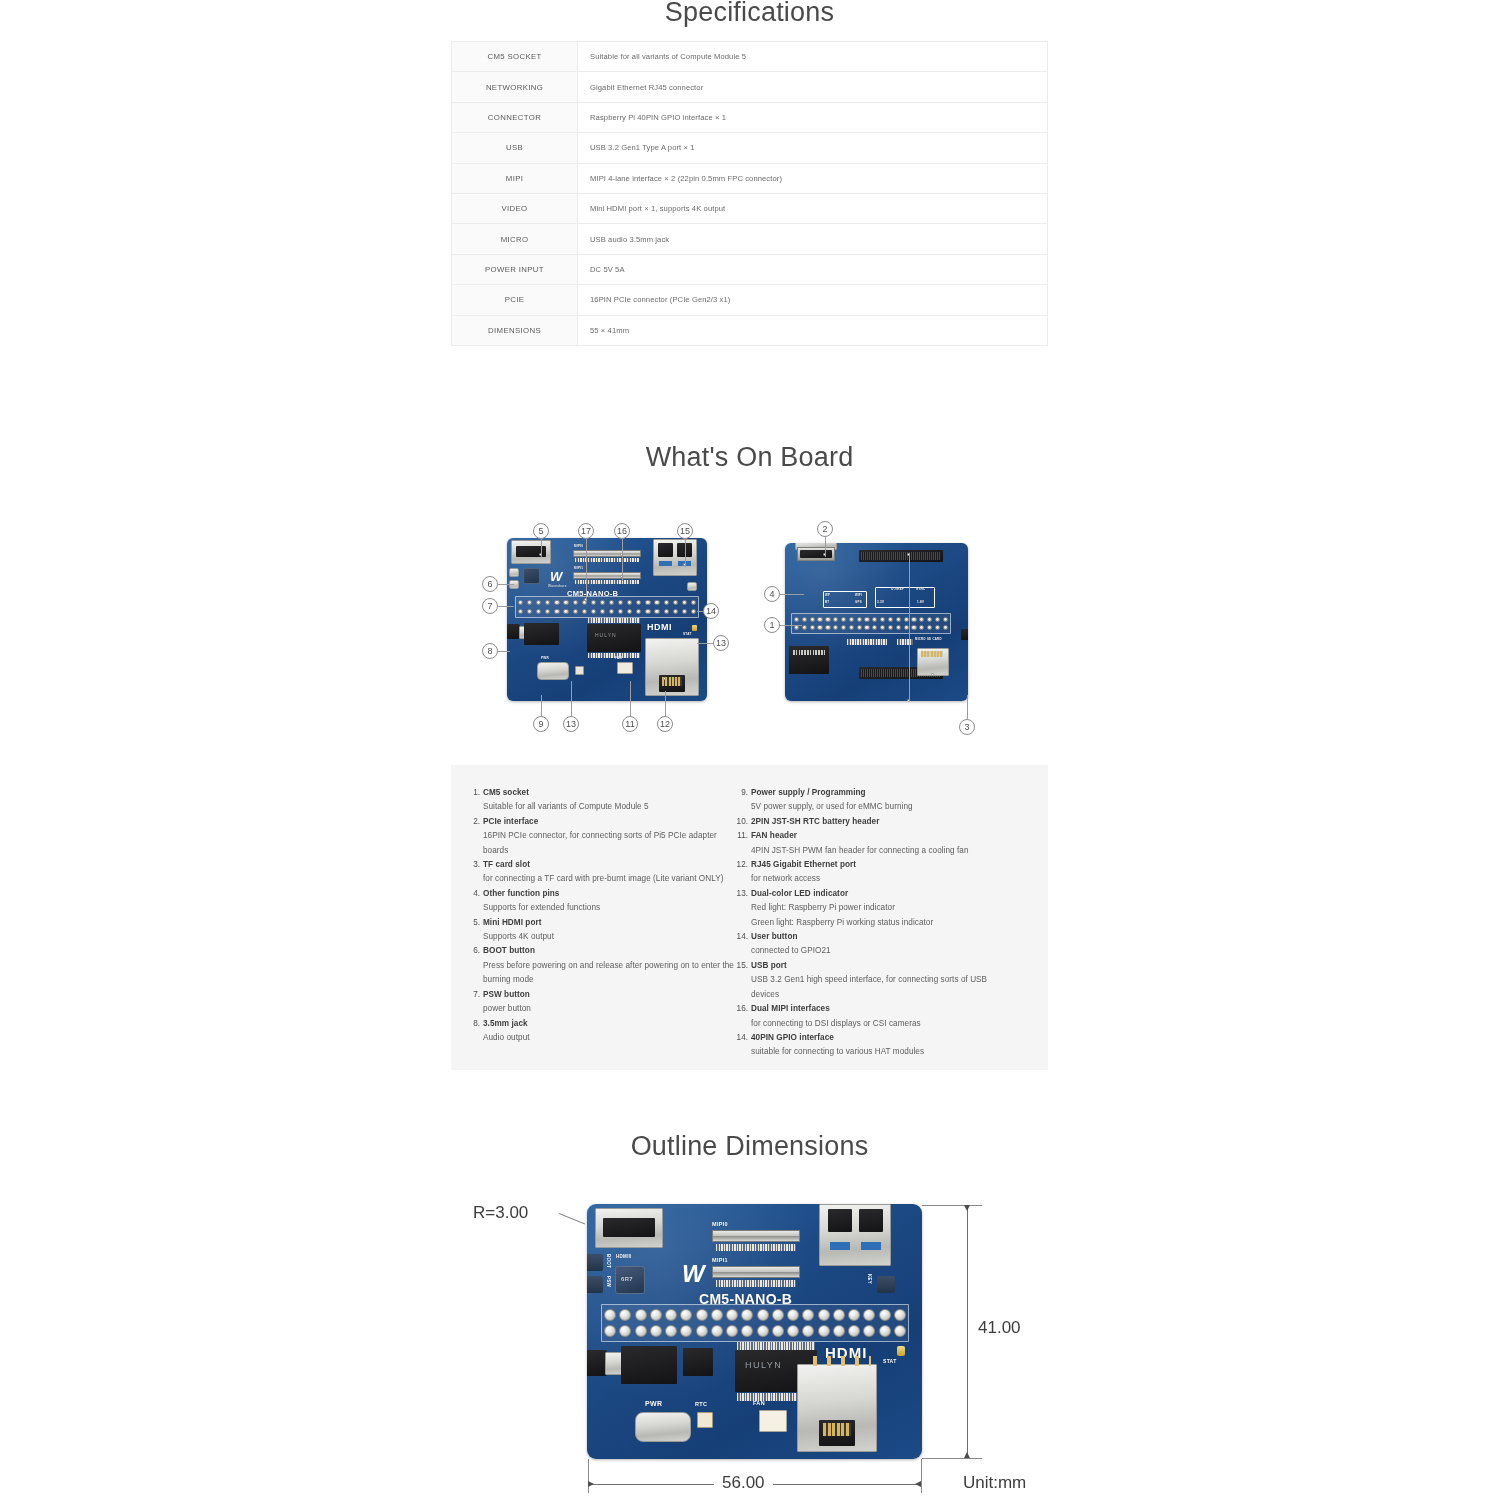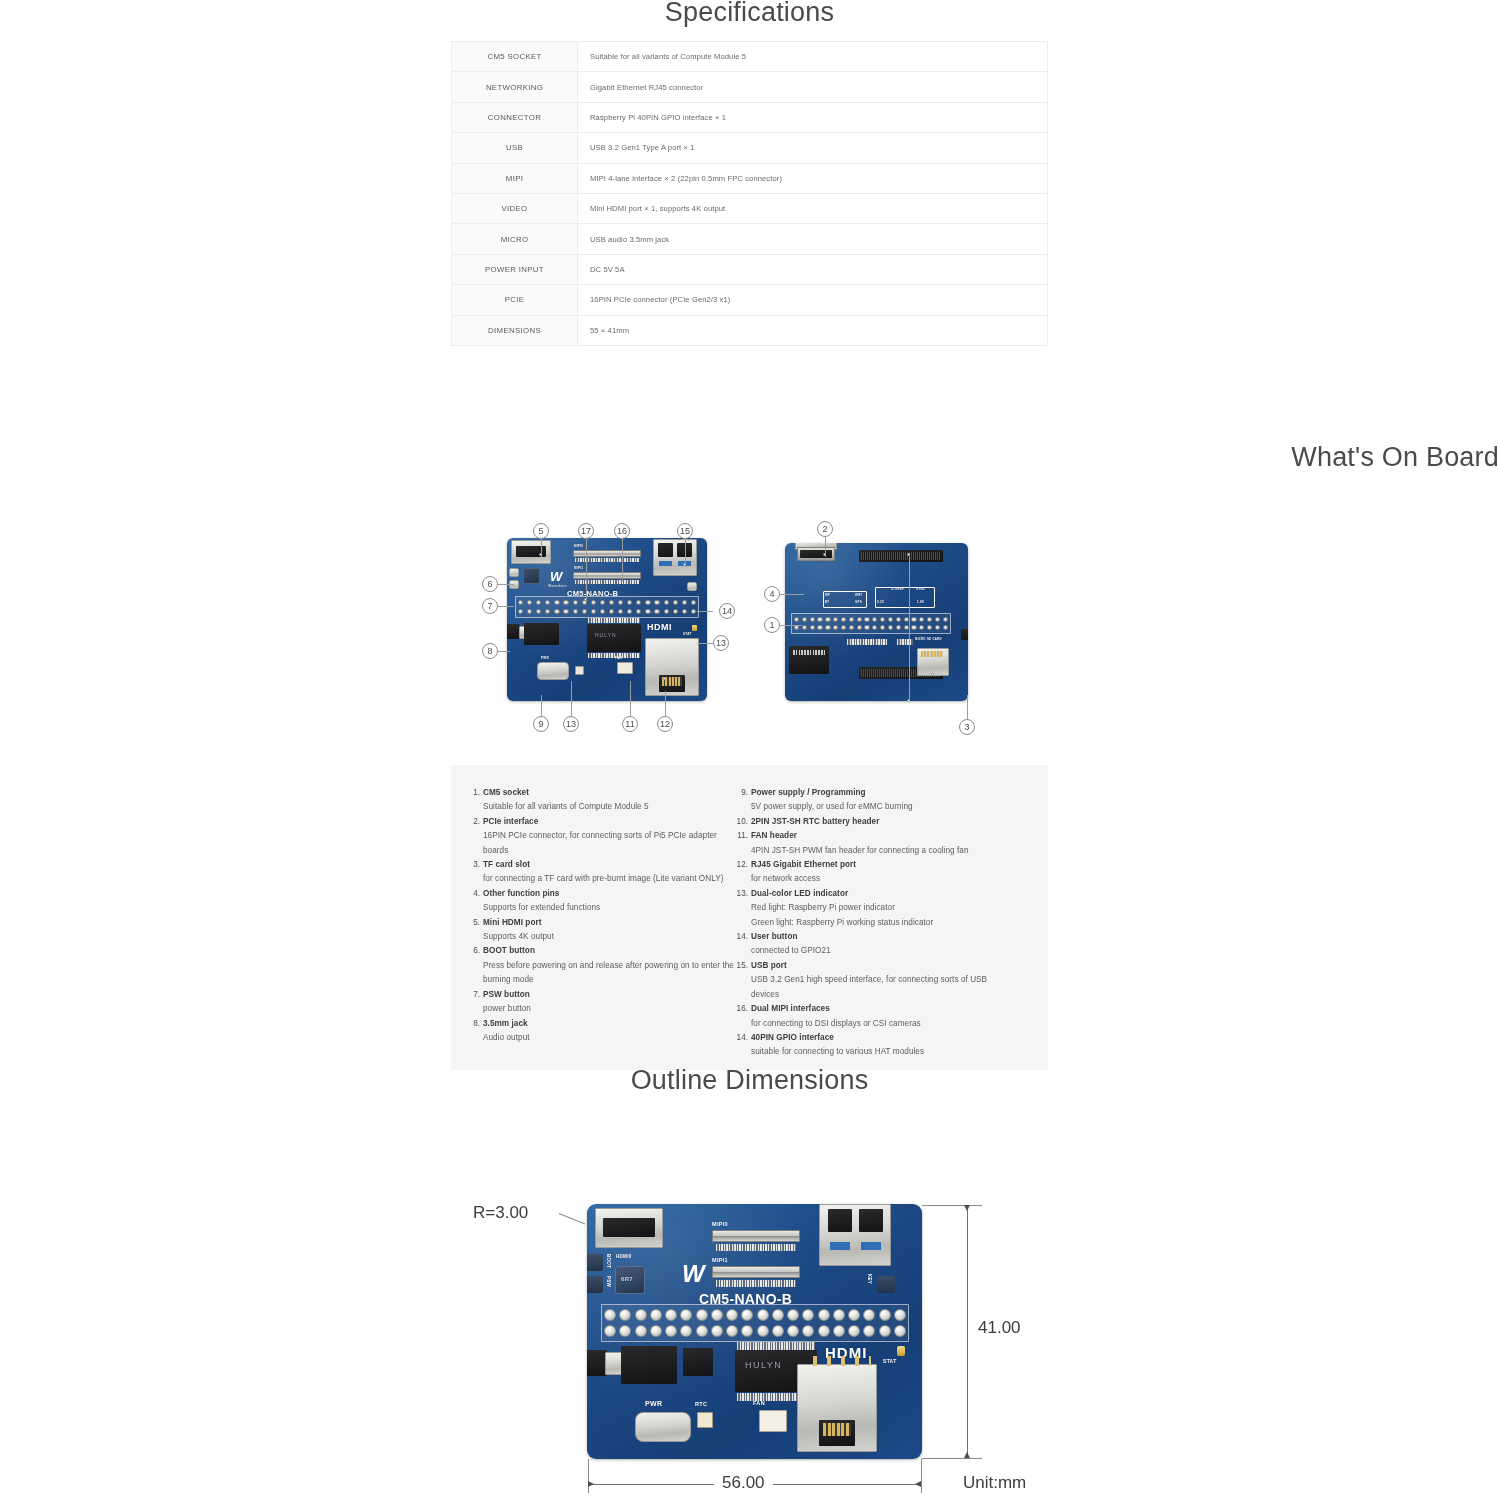--- a/index.html
+++ b/index.html
@@ -17,22 +17,22 @@
   .section-title {
     position: absolute;
     width: 100%;
     text-align: center;
     font-size: 27px;
     font-weight: 400;
     color: #4a4a4a;
     letter-spacing: 0.2px;
   }
   #title-specs { top: -3px; }
-  #title-board { top: 442px; text-align: right; }
-  #title-dims  { top: 1065px; }
+  #title-board { top: 442px; }
+  #title-dims  { top: 1131px; }
 
   
   .spec-table {
     position: absolute;
     left: 451px;
     top: 41px;
     width: 597px;
     border-collapse: collapse;
     border: 1px solid #ececec;
   }
@@ -348,21 +348,21 @@
     <div class="callout" style="left:163px;top:18px;">16</div>
     <div class="callout" style="left:226px;top:18px;">15</div>
     <div class="callout" style="left:31px;top:71px;">6</div>
     <div class="callout" style="left:31px;top:93px;">7</div>
     <div class="callout" style="left:31px;top:138px;">8</div>
     <div class="callout" style="left:82px;top:211px;">9</div>
     <div class="callout" style="left:112px;top:211px;">13</div>
     <div class="callout" style="left:171px;top:211px;">11</div>
     <div class="callout" style="left:206px;top:211px;">12</div>
     <div class="callout" style="left:262px;top:130px;">13</div>
-    <div class="callout" style="left:268px;top:98px;">14</div>
+    <div class="callout" style="left:252px;top:98px;">14</div>
 
     <div class="leader v" style="left:90px;top:34px;height:18px;"></div>
     <div class="dot" style="left:88px;top:48px;"></div>
     <div class="leader v" style="left:135px;top:34px;height:62px;"></div>
     <div class="dot" style="left:133px;top:93px;"></div>
     <div class="leader v" style="left:171px;top:34px;height:42px;"></div>
     <div class="dot" style="left:169px;top:48px;"></div>
     <div class="dot" style="left:169px;top:70px;"></div>
     <div class="leader v" style="left:234px;top:34px;height:28px;"></div>
     <div class="dot" style="left:232px;top:58px;"></div>

